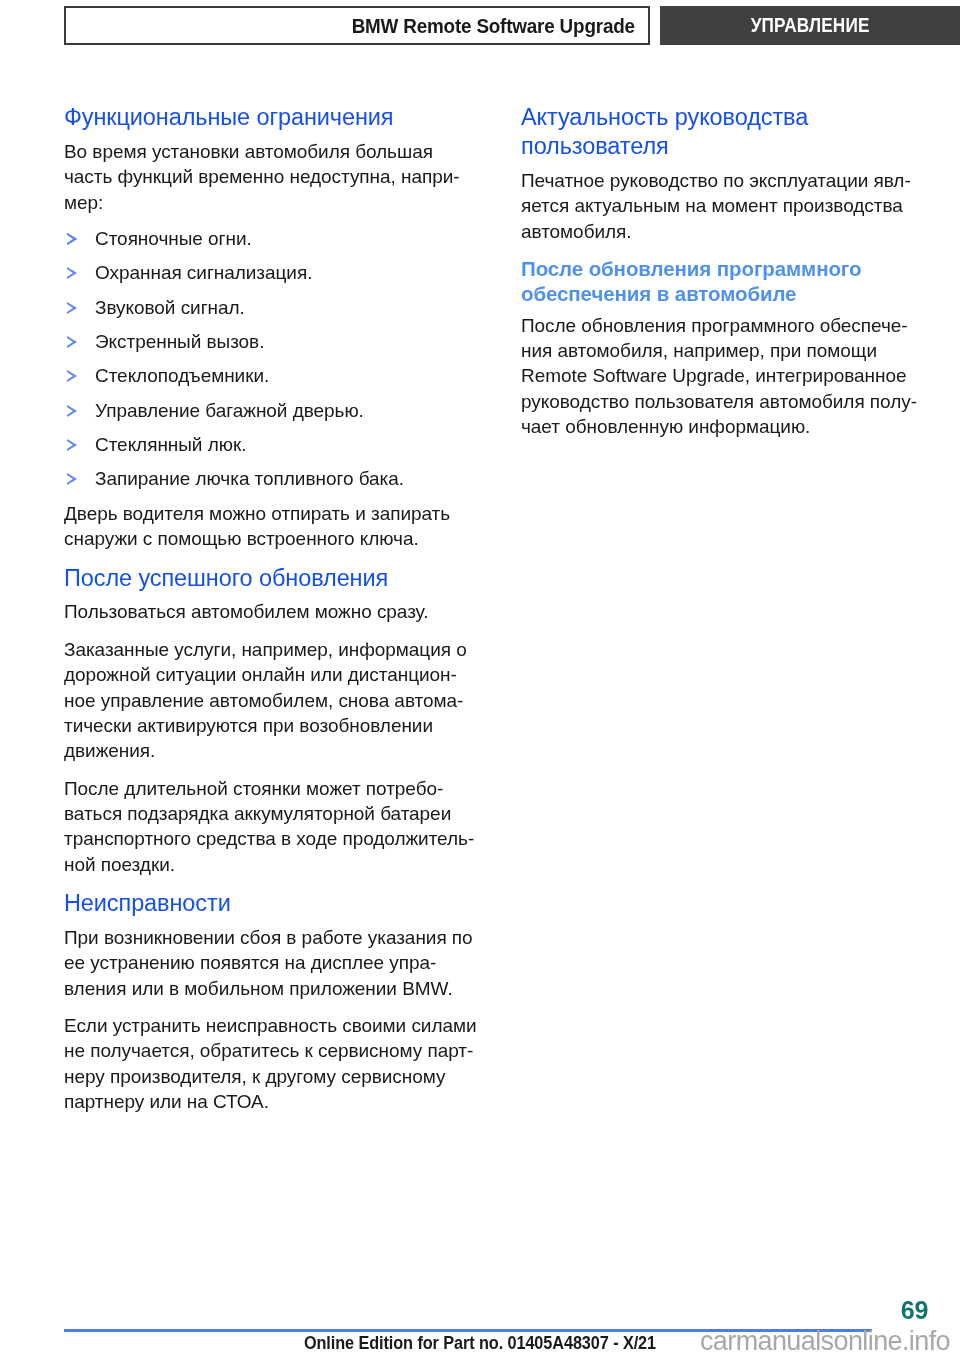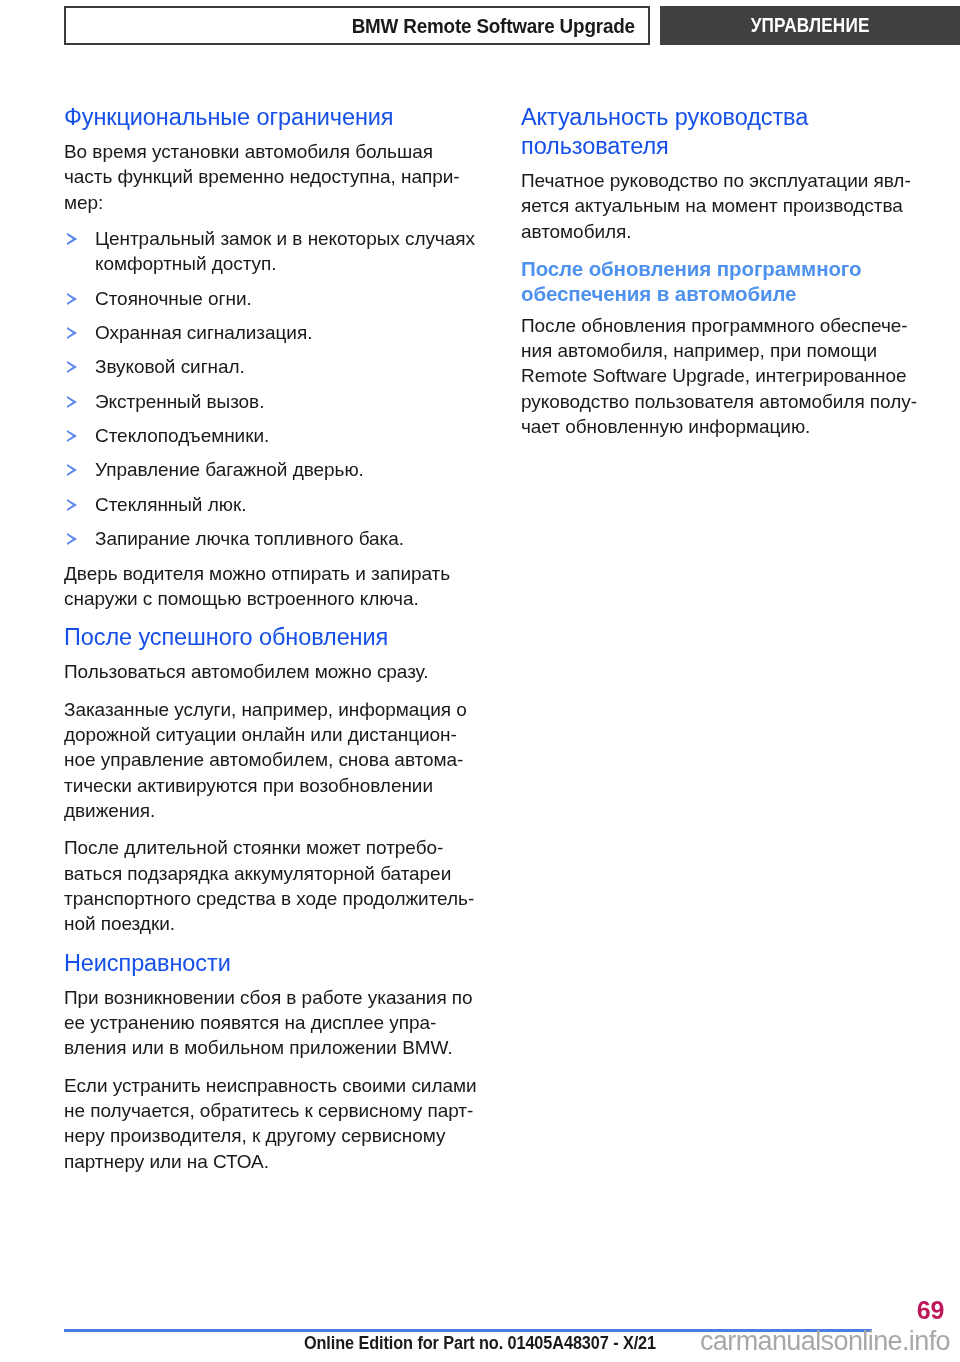--- a/index.html
+++ b/index.html
@@ -145,25 +145,25 @@
   .footer-rule {
     position: absolute;
     left: 64px;
     width: 808px;
     top: 1329px;
     height: 3px;
     background: #4a7fe0;
   }
   .page-number {
     position: absolute;
-    right: 16px;
+    right: 32px;
     top: 1296px;
     font-size: 25px;
     font-weight: 700;
-    color: #be185d;
+    color: #0f766e;
     letter-spacing: -0.3px;
   }
   .edition-line {
     position: absolute;
     left: 0;
     right: 0;
     top: 1333px;
     text-align: center;
     font-size: 17.5px;
     font-weight: 700;
@@ -199,21 +199,20 @@
 
     <h1 class="sec-title">Функциональные ограничения</h1>
     <p class="para tight">Во время установки автомобиля большая часть функций временно недоступна, напри-мер:</p>
 
     <ul class="bullets">
       <li>
         <span class="bullet-icon"></span>
       </li>
       <li>
         <span class="bullet-icon"></span>
-        <span>Центральный замок и в некоторых случаях комфортный доступ.</span>
       </li>
       <li>
         <span class="bullet-icon"></span>
         <span>Стояночные огни.</span>
       </li>
       <li>
         <span class="bullet-icon"></span>
         <span>Охранная сигнализация.</span>
       </li>
       <li>

